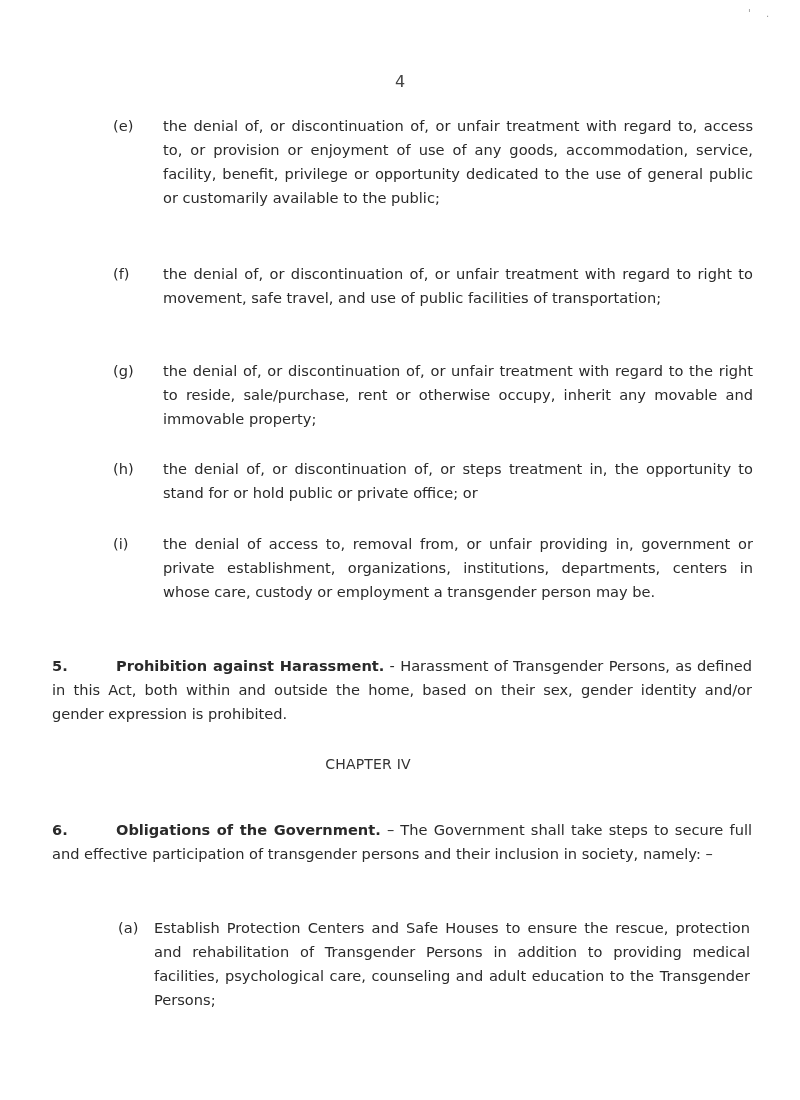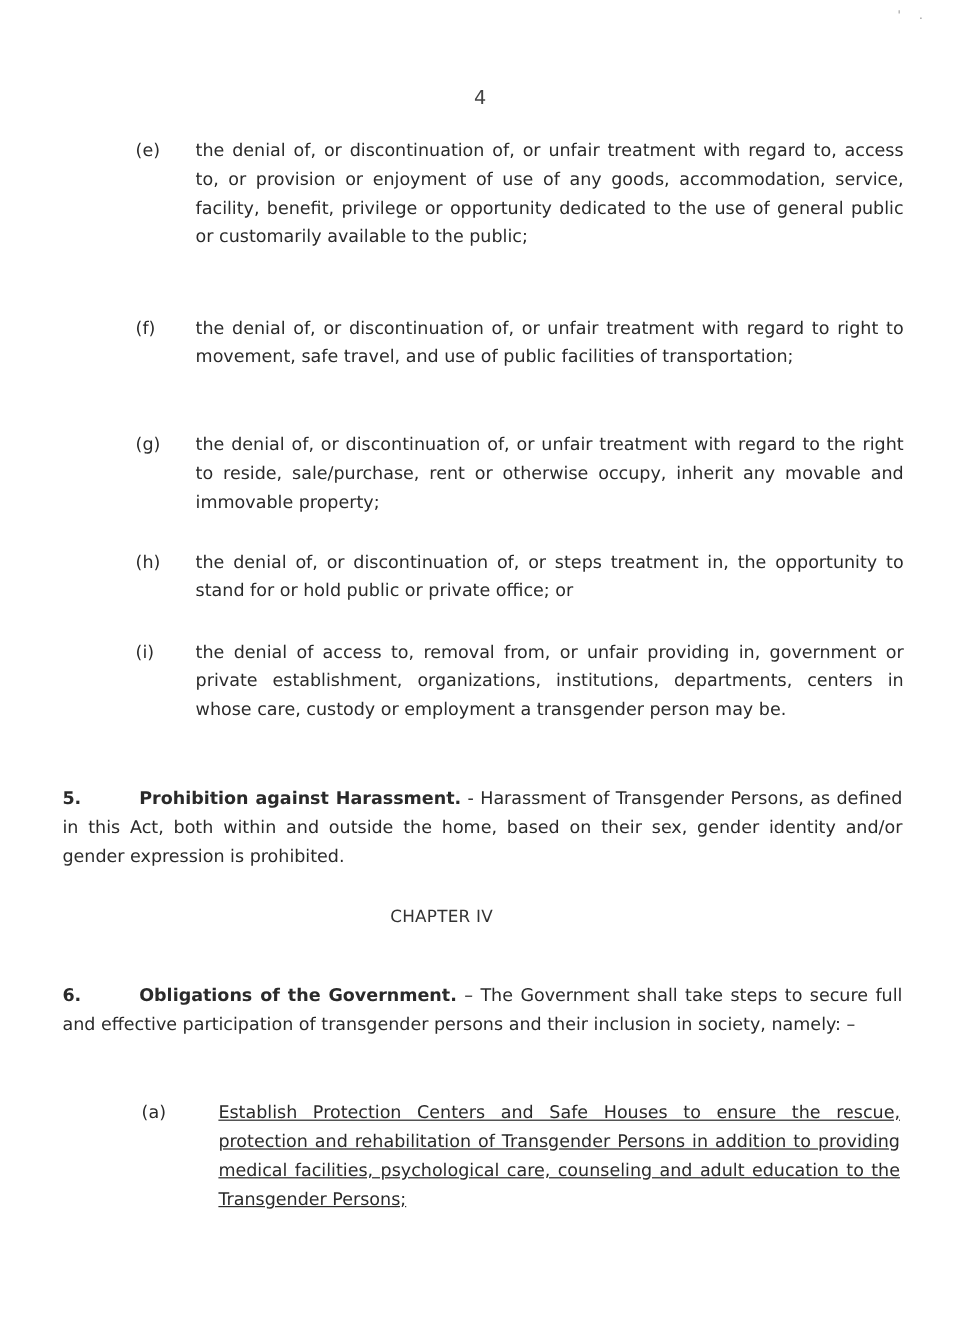--- a/index.html
+++ b/index.html
@@ -42,21 +42,21 @@
       position: absolute; left: 0; width: 736px; text-align: center;
       font-size: 14px; line-height: 20px; color: #333;
       font-family: "DejaVu Sans", sans-serif;
     }
     .chapter div { letter-spacing: 0.2px; }
     .subclause {
       position: absolute; left: 118px; width: 632px;
       font-size: 14.6px; line-height: 24px;
     }
     .subclause .label { position: absolute; left: 0; top: 0; width: 40px; }
-    .subclause .text { margin-left: 64px; text-align: justify; text-align-last: left; text-decoration: underline; }
+    .subclause .text { margin-left: 36px; text-align: justify; text-align-last: left; }
   </style>
 </head>
 <body>
 
 <div class="corner-marks">' .</div>
 <div class="page-number">4</div>
 
 <div class="clause" style="top:114px;">
   <span class="label">(e)</span>
   <div class="text">the denial of, or discontinuation of, or unfair treatment with regard to, access to, or provision or enjoyment of use of any goods, accommodation, service, facility, benefit, privilege or opportunity dedicated to the use of general public or customarily available to the public;</div>

